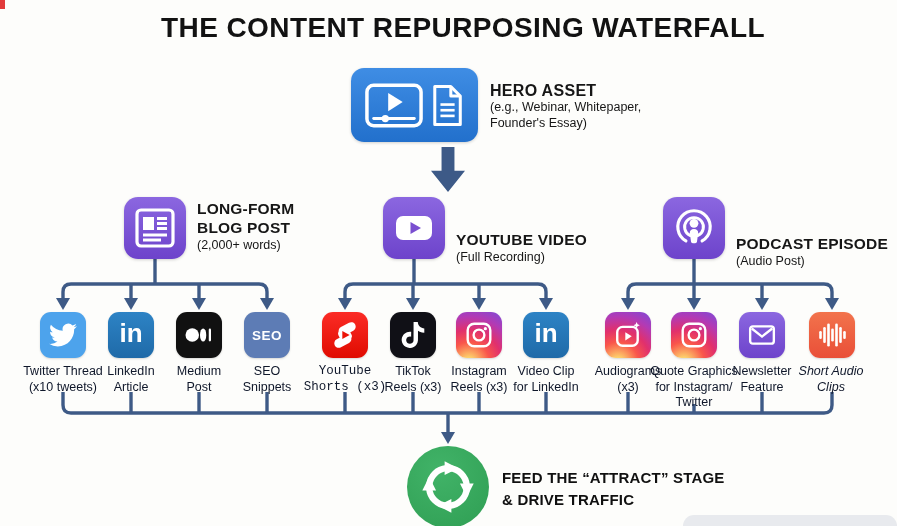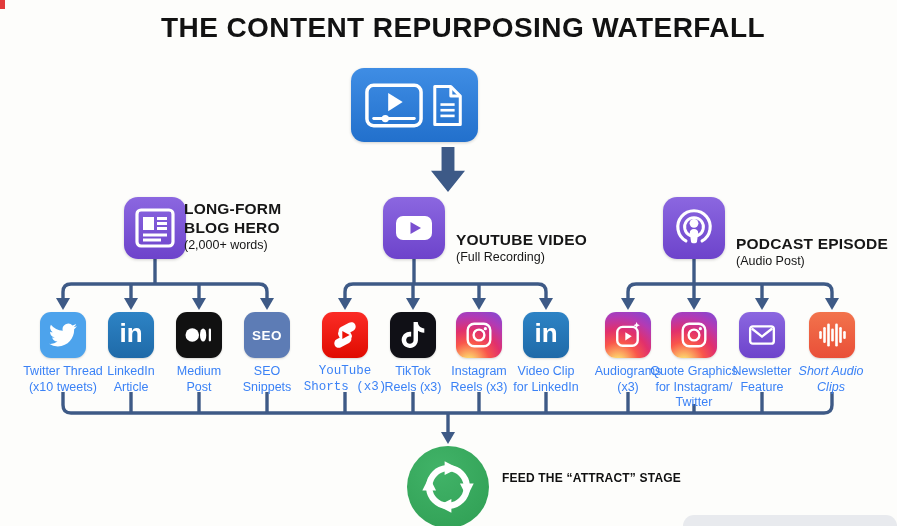--- a/index.html
+++ b/index.html
@@ -27,29 +27,29 @@
         display:flex;align-items:center;justify-content:center;
         box-shadow:0 1px 3px rgba(0,0,0,.18);}
   .node-label{position:absolute;top:201px;color:#161616;}
   .n-title{font-size:15.5px;font-weight:800;line-height:19px;letter-spacing:.2px;}
   .n-sub{font-size:12.5px;line-height:16px;}
 
   
   .leaf-icon{position:absolute;top:312px;width:46px;height:46px;border-radius:11px;
              display:flex;align-items:center;justify-content:center;
              box-shadow:0 1px 2px rgba(0,0,0,.15);}
-  .leaf-label{position:absolute;top:364px;text-align:center;font-size:12.5px;line-height:15.5px;color:#3b82f6;}
+  .leaf-label{position:absolute;top:364px;text-align:center;font-size:12.5px;line-height:15.5px;color:#0f172a;}
   .ig-grad{background:radial-gradient(circle at 28% 110%,#fdd36c 8%,#f9564b 34%,#e1306c 54%,#b33ab4 76%,#7b4bd8 100%);}
   .glyph-text{color:#fff;font-weight:800;}
 
   
   .green-circle{position:absolute;left:407px;top:446px;width:82px;height:82px;border-radius:50%;
                 background:radial-gradient(circle at 40% 30%,#41b368,#2f9e53);
                 display:flex;align-items:center;justify-content:center;}
-  .footer-label{position:absolute;left:502px;top:467px;font-size:12px;font-weight:800;
+  .footer-label{position:absolute;left:502px;top:467px;font-size:15px;font-weight:800;
                 line-height:22px;color:#101010;letter-spacing:.2px;}
 
   .corner-red{position:absolute;left:0;top:0;width:5px;height:9px;background:#e23b3b;}
   .bottom-pill{position:absolute;left:683px;top:515px;width:214px;height:22px;border-radius:12px;
                background:#e8eaee;}
 </style>
 </head>
 <body>
 
 <div class="canvas">
@@ -116,38 +116,43 @@
     <svg width="34" height="45" viewBox="0 0 36 46">
       <path d="M4,3 h17 l10,10 v30 h-27 z" fill="none" stroke="#fff" stroke-width="3.2" stroke-linejoin="round"></path>
       <path d="M21,3 v10 h10" fill="none" stroke="#fff" stroke-width="3.2" stroke-linejoin="round"></path>
       <g stroke="#fff" stroke-width="2.8">
         <line x1="10" y1="22" x2="25" y2="22"></line>
           <line x1="10" y1="28" x2="25" y2="28"></line>
           <line x1="10" y1="34" x2="25" y2="34"></line>
       </g>
     </svg>
   </div>
+  <div class="hero-label">
+    <div class="h-title">HERO ASSET</div>
+    <div class="h-sub">(e.g., Webinar, Whitepaper,</div>
+    <div class="h-sub">Founder's Essay)</div>
+  </div>
   <div class="block-arrow"></div>
 
   <div class="node" style="left:124px;">
     <svg width="44" height="44" viewBox="0 0 44 44">
       <rect x="4" y="4" width="36" height="36" rx="4" fill="none" stroke="#fff" stroke-width="3.2"></rect>
       <rect x="10" y="11" width="11" height="13" fill="#fff"></rect>
       <g stroke="#fff" stroke-width="3">
         <line x1="24" y1="12.5" x2="34" y2="12.5"></line>
           <line x1="24" y1="17.5" x2="34" y2="17.5"></line>
         <line x1="24" y1="22.5" x2="34" y2="22.5"></line>
           <line x1="10" y1="29" x2="34" y2="29"></line>
         <line x1="10" y1="34" x2="28" y2="34"></line>
       </g>
     </svg>
   </div>
-  <div class="node-label" style="left:184px;top:199px;">
+  <div class="node-label" style="left:197px;top:199px;">
     <div class="n-title">LONG-FORM</div>
-    <div class="n-title">BLOG HERO</div>
+    <div class="n-title">BLOG POST</div>
     <div class="n-sub">(2,000+ words)</div>
   </div>
 
   <div class="node" style="left:383px;">
     <svg width="44" height="44" viewBox="0 0 44 44">
       <rect x="4" y="10" width="36" height="24" rx="7" fill="#fff"></rect>
       <polygon points="18.5,16 29,22 18.5,28" fill="#7a4fd0"></polygon>
     </svg>
   </div>
   <div class="node-label" style="left:456px;top:210px;margin-top:20px;">
@@ -301,16 +306,17 @@
         <path d="M12.6,30.3 A19.5,19.5 0 0 1 30.3,12.6" fill="none" stroke="#fff" stroke-width="6.5"></path>
         <polygon points="28.5,5.5 42.5,12.6 28.5,19.7" fill="#fff"></polygon>
       </g>
       <use href="#cycarrow" transform="rotate(90 32 32)"></use>
       <use href="#cycarrow" transform="rotate(180 32 32)"></use>
       <use href="#cycarrow" transform="rotate(270 32 32)"></use>
     </svg>
   </div>
   <div class="footer-label">
     <div>FEED THE “ATTRACT” STAGE</div>
+    <div>&amp; DRIVE TRAFFIC</div>
   </div>
 
   <div class="bottom-pill"></div>
 </div>
 
 </body></html>

